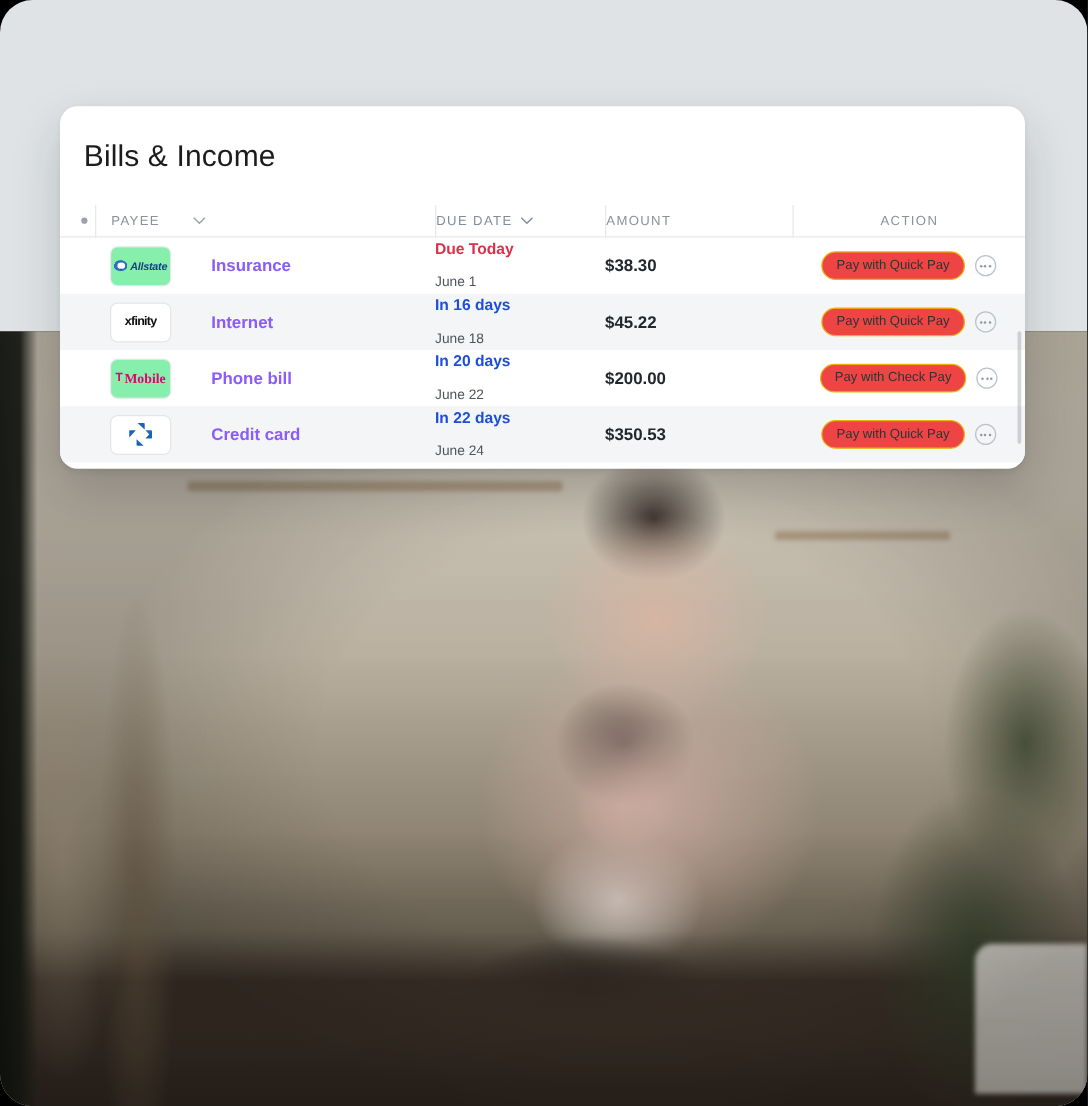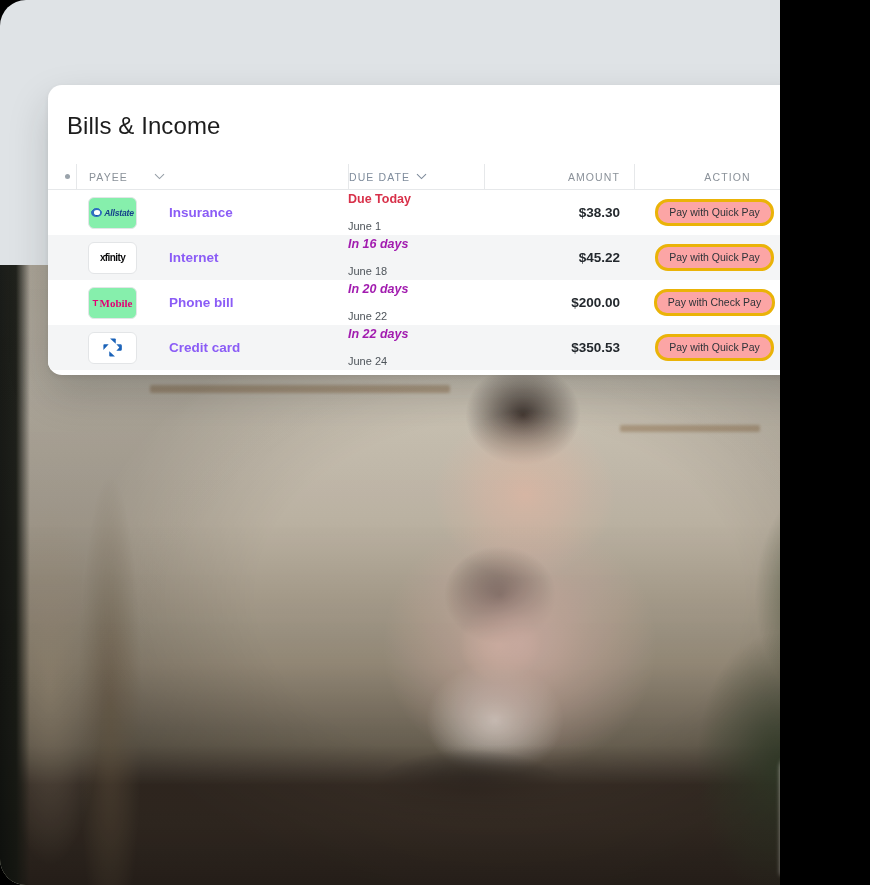--- a/index.html
+++ b/index.html
@@ -10,21 +10,21 @@
   body {
     width: 870px;
     height: 885px;
     overflow: hidden;
     font-family: "Liberation Sans", sans-serif;
     -webkit-font-smoothing: antialiased;
   }
 
   #screen {
     position: relative;
-    width: 780px;
+    width: 870px;
     height: 885px;
     background: #000000;
     overflow: hidden;
   }
 
   
   #page-surface {
     position: absolute;
     left: 0;
     top: 0;
@@ -145,21 +145,21 @@
     display: flex;
     align-items: center;
     box-sizing: border-box;
     height: 26px;
   }
   .th .chev { margin-left: 6px; display: inline-flex; }
 
   .col-dot   { width: 16px; display:flex; align-items:center; }
   .col-payee { width: 272px; padding-left: 12px; border-left: 1px solid #e6e8ea; gap: 20px; }
   .col-due   { width: 136px; border-left: 1px solid #e6e8ea; padding-left: 0px; }
-  .col-amt   { width: 150px; justify-content: flex-end; padding-right: 14px; border-left: 1px solid #e6e8ea; }
+  .col-amt   { width: 150px; justify-content: flex-start; padding-right: 14px; border-left: 1px solid #e6e8ea; }
   .col-act   { width: 186px; justify-content: center; border-left: 1px solid #e6e8ea; }
 
   .th.col-due { color: #7f8c9c; }
 
   .hdr-dot {
     width: 5px; height: 5px; border-radius: 50%;
     background: #9aa3ab;
     margin-left: 5px;
   }
 
@@ -196,34 +196,34 @@
   .payee-name {
     margin-left: 12px;
     font-size: 13.5px;
     font-weight: 700;
     color: #8b5cf6;
   }
 
   .due-stack { display: flex; flex-direction: column; line-height: 1.15; }
   .due-label { font-size: 12.5px; font-weight: 700; }
   .due-label.red   { color: #d8314a; }
-  .due-label.green { color: #a21caf; font-style: italic; }
+  .due-label.green { color: #1d4ed8; }
   .due-date { font-size: 11px; color: #4e545a; margin-top: 14px; }
 
   .amount {
     font-size: 13.5px;
     font-weight: 700;
     color: #23282d;
   }
 
   .pay-btn {
     font-size: 10.5px;
     color: #2d3338;
-    background: #fca5a5;
-    border: 3px solid #eab308;
+    background: #ef4444;
+    border: 1px solid #eab308;
     border-radius: 13px;
     padding: 5px 11px 6px 11px;
     white-space: nowrap;
     cursor: pointer;
     font-family: "Liberation Sans", sans-serif;
     line-height: 1;
   }
   .more-btn {
     width: 17px; height: 17px;
     border-radius: 50%;

